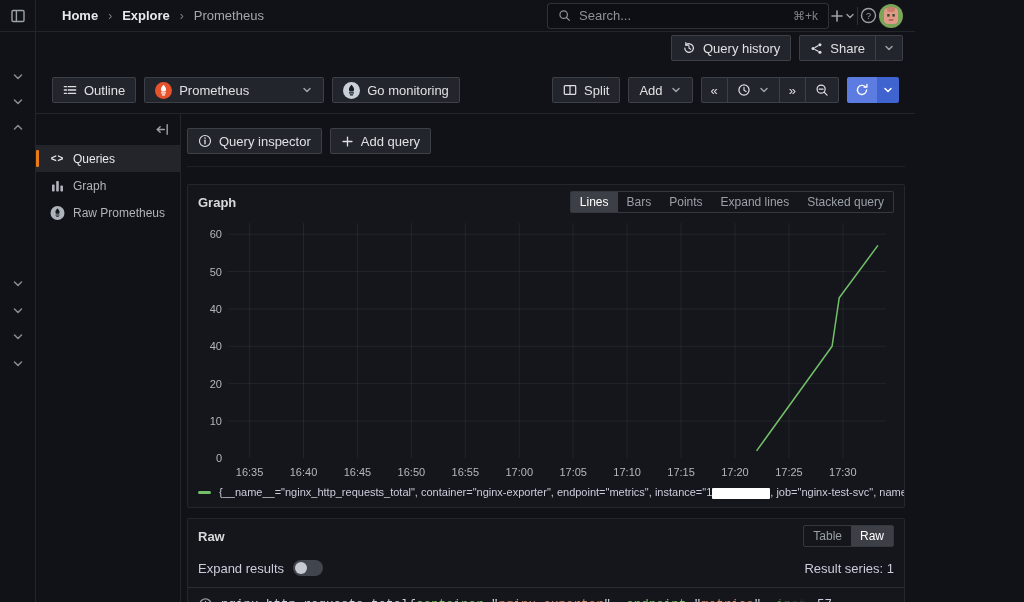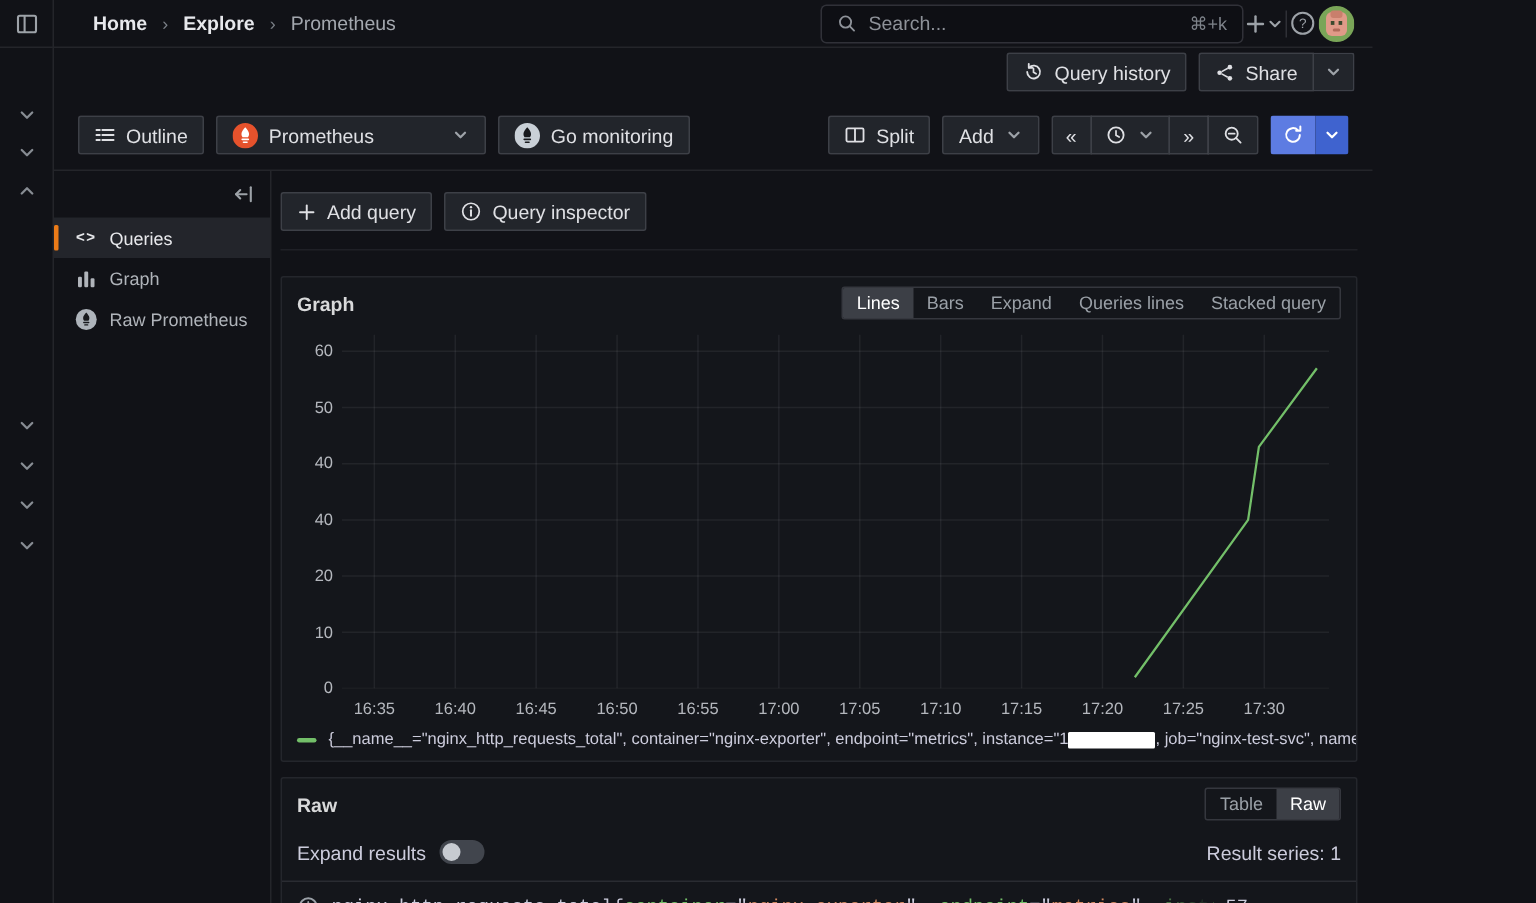--- a/index.html
+++ b/index.html
@@ -392,47 +392,47 @@
               </span>
               <span>Raw Prometheus</span>
             </div>
           </div>
       </aside>
 
       <section class="explore-main">
         <div class="query-actions">
           <button class="btn">
             <span style="display:inline-flex">
-              <svg width="13" height="13" viewBox="0 0 16 16">
-                  <line x1="8" y1="2.5" x2="8" y2="13.5" stroke="currentColor" stroke-width="1.6" stroke-linecap="round"></line>
-                  <line x1="2.5" y1="8" x2="13.5" y2="8" stroke="currentColor" stroke-width="1.6" stroke-linecap="round"></line>
-                </svg>
-            </span>
-            <span>Add query</span>
-          </button>
-          <button class="btn">
-            <span style="display:inline-flex">
               <svg width="14" height="14" viewBox="0 0 16 16">
                   <circle cx="8" cy="8" r="6.3" fill="none" stroke="currentColor" stroke-width="1.3"></circle>
                   <line x1="8" y1="7" x2="8" y2="11.2" stroke="currentColor" stroke-width="1.5" stroke-linecap="round"></line>
                   <circle cx="8" cy="4.7" r="0.9" fill="currentColor"></circle>
                 </svg>
             </span>
             <span>Query inspector</span>
+          </button>
+          <button class="btn">
+            <span style="display:inline-flex">
+              <svg width="13" height="13" viewBox="0 0 16 16">
+                  <line x1="8" y1="2.5" x2="8" y2="13.5" stroke="currentColor" stroke-width="1.6" stroke-linecap="round"></line>
+                  <line x1="2.5" y1="8" x2="13.5" y2="8" stroke="currentColor" stroke-width="1.6" stroke-linecap="round"></line>
+                </svg>
+            </span>
+            <span>Add query</span>
           </button>
         </div>
 
         <div class="panel graph-panel">
           <div class="panel-header">
             <span class="panel-title">Graph</span>
             <div class="mode-group" id="graph-modes">
                 <button class="mode-btn active">Lines</button>
                 <button class="mode-btn">Bars</button>
-                <button class="mode-btn">Expand</button>
-                <button class="mode-btn">Queries lines</button>
+                <button class="mode-btn">Points</button>
+                <button class="mode-btn">Expand lines</button>
                 <button class="mode-btn">Stacked query</button>
               </div>
           </div>
           <div class="chart-wrap">
             <div class="y-labels" id="y-labels">
                 <div style="top: 100%;">0</div>
                 <div style="top: 84.127%;">10</div>
                 <div style="top: 68.254%;">20</div>
                 <div style="top: 52.381%;">40</div>
                 <div style="top: 36.5079%;">40</div>

